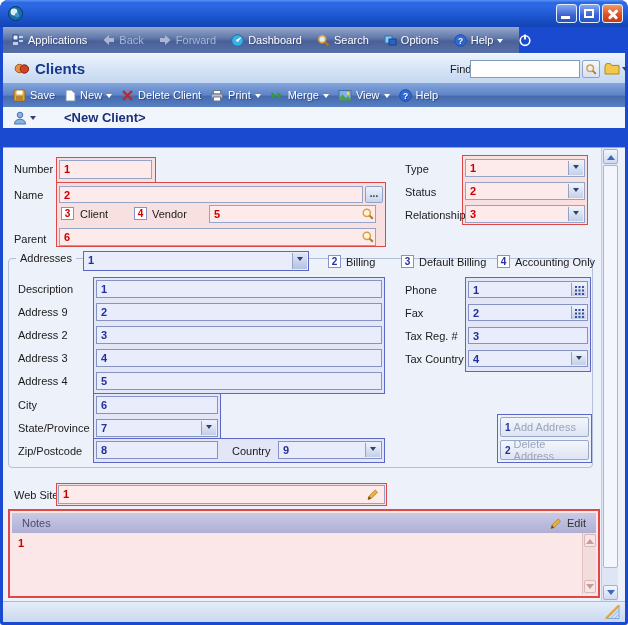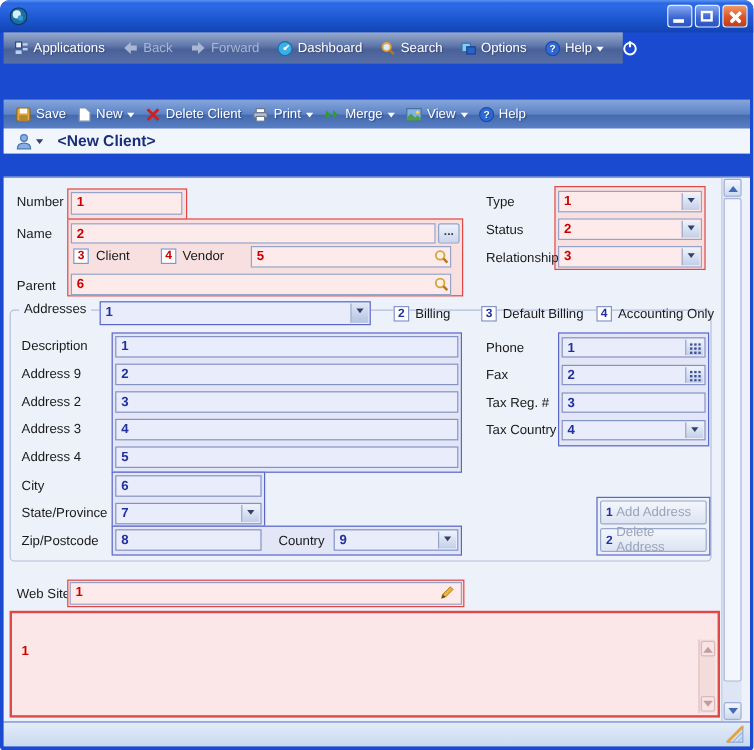--- a/index.html
+++ b/index.html
@@ -21,21 +21,21 @@
   .hdr{left:3px;top:53px;width:622px;height:30px;background:linear-gradient(#ecf3fd,#d3e2f6 60%,#c4d7f0);border-top:1px solid #f6faff;display:block;}
   .hdr-title{position:absolute;left:32px;top:6px;color:#16388e;font-size:15px;font-weight:bold;}
   .find-lbl{position:absolute;left:447px;top:9px;font-size:11px;color:#1a1a1a;}
   .find-input{position:absolute;left:467px;top:6px;width:110px;height:18px;border:1px solid #7f9db9;background:#fff;font-size:11px;padding:0 3px;}
   .sqbtn{position:absolute;top:6px;height:18px;background:linear-gradient(#f4f8fe,#d8e2f4);border:1px solid #8fa3c8;border-radius:2px;display:flex;align-items:center;justify-content:center;}
   .acts{left:3px;top:83px;width:622px;height:24px;background:linear-gradient(#85a5dc,#5e84c6 50%,#466aae 55%,#5880c4);display:flex;align-items:center;gap:9px;padding-left:10px;}
   .actitem{display:flex;align-items:center;gap:4px;color:#fff;font-size:11px;text-shadow:1px 1px 1px #2d4a84;cursor:default;}
   .dtri-w{width:0;height:0;border:3px solid transparent;border-top:4px solid #fff;margin-top:4px;}
   .dtri-d{width:0;height:0;border:3px solid transparent;border-top:4px solid #33406e;margin-top:4px;}
   .rechdr{left:3px;top:107px;width:622px;height:21px;background:#f1f5fc;display:flex;align-items:center;padding-left:10px;gap:4px;}
-  .rec-title{color:#1a2f7a;font-size:13px;font-weight:600;margin-left:8px;}
+  .rec-title{color:#1a2f7a;font-size:13px;font-weight:600;margin-left:24px;}
   .tabsrow{left:3px;top:128px;width:622px;height:19px;background:#e7eef9;display:flex;align-items:flex-end;padding-left:4px;}
   .tab{height:17px;padding:2px 8px 0 8px;font-size:11px;color:#223a74;background:linear-gradient(#f0f5fc,#d7e3f4);border:1px solid #93a9cd;border-bottom:none;border-radius:2px 2px 0 0;margin-right:1px;white-space:nowrap;}
   .tab.active{height:20px;padding-top:4px;background:#fff;color:#111;position:relative;z-index:3;}
   .contentline{left:3px;top:147px;width:622px;height:1px;background:#93a9cd;z-index:2;}
   .content{left:3px;top:148px;width:622px;height:453px;background:#edf1fa;}
   .lbl{position:absolute;font-size:11px;color:#1a1a1a;white-space:nowrap;}
   .rrect{position:absolute;border:1px solid #e04848;background:#f8e0e0;}
   .brect{position:absolute;border:1px solid #5a66c8;background:#e2e6f6;}
   .rfield{position:absolute;background:#fdeaea;border:1px solid #93a4c8;color:#cc0000;font-weight:bold;font-size:11px;line-height:14px;padding:1px 0 0 4px;}
   .bfield{position:absolute;background:#e8ecfb;border:1px solid #8593c4;color:#22309e;font-weight:bold;font-size:11px;line-height:14px;padding:1px 0 0 4px;}
@@ -135,20 +135,43 @@
       <span class="dtri-w"></span>
     </span>
     <span class="appitem pwr">
       <svg width="14" height="14">
           <circle cx="7" cy="7.6" r="4.8" fill="none" stroke="#fff" stroke-width="1.6"></circle>
           <path d="M7 1.4v5" stroke="#fff" stroke-width="1.8"></path>
         </svg>
     </span>
   </div>
 
+  <div class="abs hdr">
+    <span class="abs" style="left:11px;top:7px">
+      <svg width="16" height="15">
+          <circle cx="5.4" cy="7.5" r="4.2" fill="#e89048" stroke="#a85818"></circle>
+          <circle cx="10.4" cy="8" r="4.2" fill="#cc4428" stroke="#8c2410"></circle>
+        </svg>
+    </span>
+    <span class="hdr-title">Clients</span>
+    <span class="find-lbl">Find</span>
+    <input class="find-input" value="" style="">
+    <span class="sqbtn" style="left:579px;width:18px">
+      <svg width="13" height="13">
+          <circle cx="5.2" cy="5.2" r="3.3" fill="none" stroke="#d8a040" stroke-width="1.5"></circle>
+          <path d="M7.8 7.8l3 3" stroke="#b07820" stroke-width="1.8"></path>
+        </svg>
+    </span>
+    <span class="abs" style="left:601px;top:8px;display:flex;align-items:center;gap:2px">
+      <svg width="16" height="13">
+          <path d="M1 4l1.3-2.4h4l1.2 1.8H15V12H1z" fill="#f4c84c" stroke="#b08820"></path>
+        </svg>
+      <span class="dtri-d"></span>
+    </span>
+  </div>
 
   <div class="abs acts">
     <span class="actitem">
       <svg width="13" height="13">
           <rect x="1" y="1" width="11" height="11" rx="1.5" fill="#e0a844" stroke="#8a6a20"></rect>
           <rect x="3.5" y="1.5" width="6" height="4" fill="#fff"></rect>
           <rect x="3" y="7" width="7" height="5" fill="#b8862c"></rect>
         </svg>
       <span>Save</span>
     </span>
@@ -374,20 +397,30 @@
   <div class="rrect" style="left:56px;top:483px;width:331px;height:23px"></div>
   <div class="rfield" style="left:58px;top:485px;width:327px;height:19px">1</div>
   <span class="abs" style="left:366px;top:487px">
     <svg width="13" height="13">
         <path d="M2 11.5l1-3.2 6.3-6.3 2.2 2.2-6.3 6.3z" fill="#f0b23c" stroke="#a87818" stroke-width=".8"></path>
         <path d="M2 11.5l3.2-1-2.2-2.2z" fill="#6b4a18"></path>
       </svg>
   </span>
 
   <div class="rrect" style="left:8px;top:509px;width:592px;height:89px;border-width:2px;background:#fbe7e7">
+    <div class="noteshdr">
+      <span style="font-size:11px;color:#4c4c70">Notes</span>
+      <span style="margin-left:auto;display:flex;align-items:center;gap:5px">
+        <svg width="13" height="13">
+            <path d="M2 11.5l1-3.2 6.3-6.3 2.2 2.2-6.3 6.3z" fill="#f0b23c" stroke="#a87818" stroke-width=".8"></path>
+            <path d="M2 11.5l3.2-1-2.2-2.2z" fill="#6b4a18"></path>
+          </svg>
+        <span style="font-size:11px;color:#333">Edit</span>
+      </span>
+    </div>
     <div class="notesbody">
       <span style="position:absolute;left:6px;top:4px;font-size:11px;font-weight:bold;color:#cc0000">1</span>
       <div class="sb-track" style="right:0;top:0;bottom:0;width:14px;background:#f3dcdc;border-left:1px solid #e0c2c2">
         <div class="sb-btn" style="left:1px;top:1px;width:12px;height:13px;background:#f8e4e4;border-color:#d8b8b8">
             <span class="tri-up faint"></span>
           </div>
         <div class="sb-btn" style="left:1px;bottom:1px;width:12px;height:13px;background:#f8e4e4;border-color:#d8b8b8">
             <span class="tri-dn faint"></span>
           </div>
       </div>

